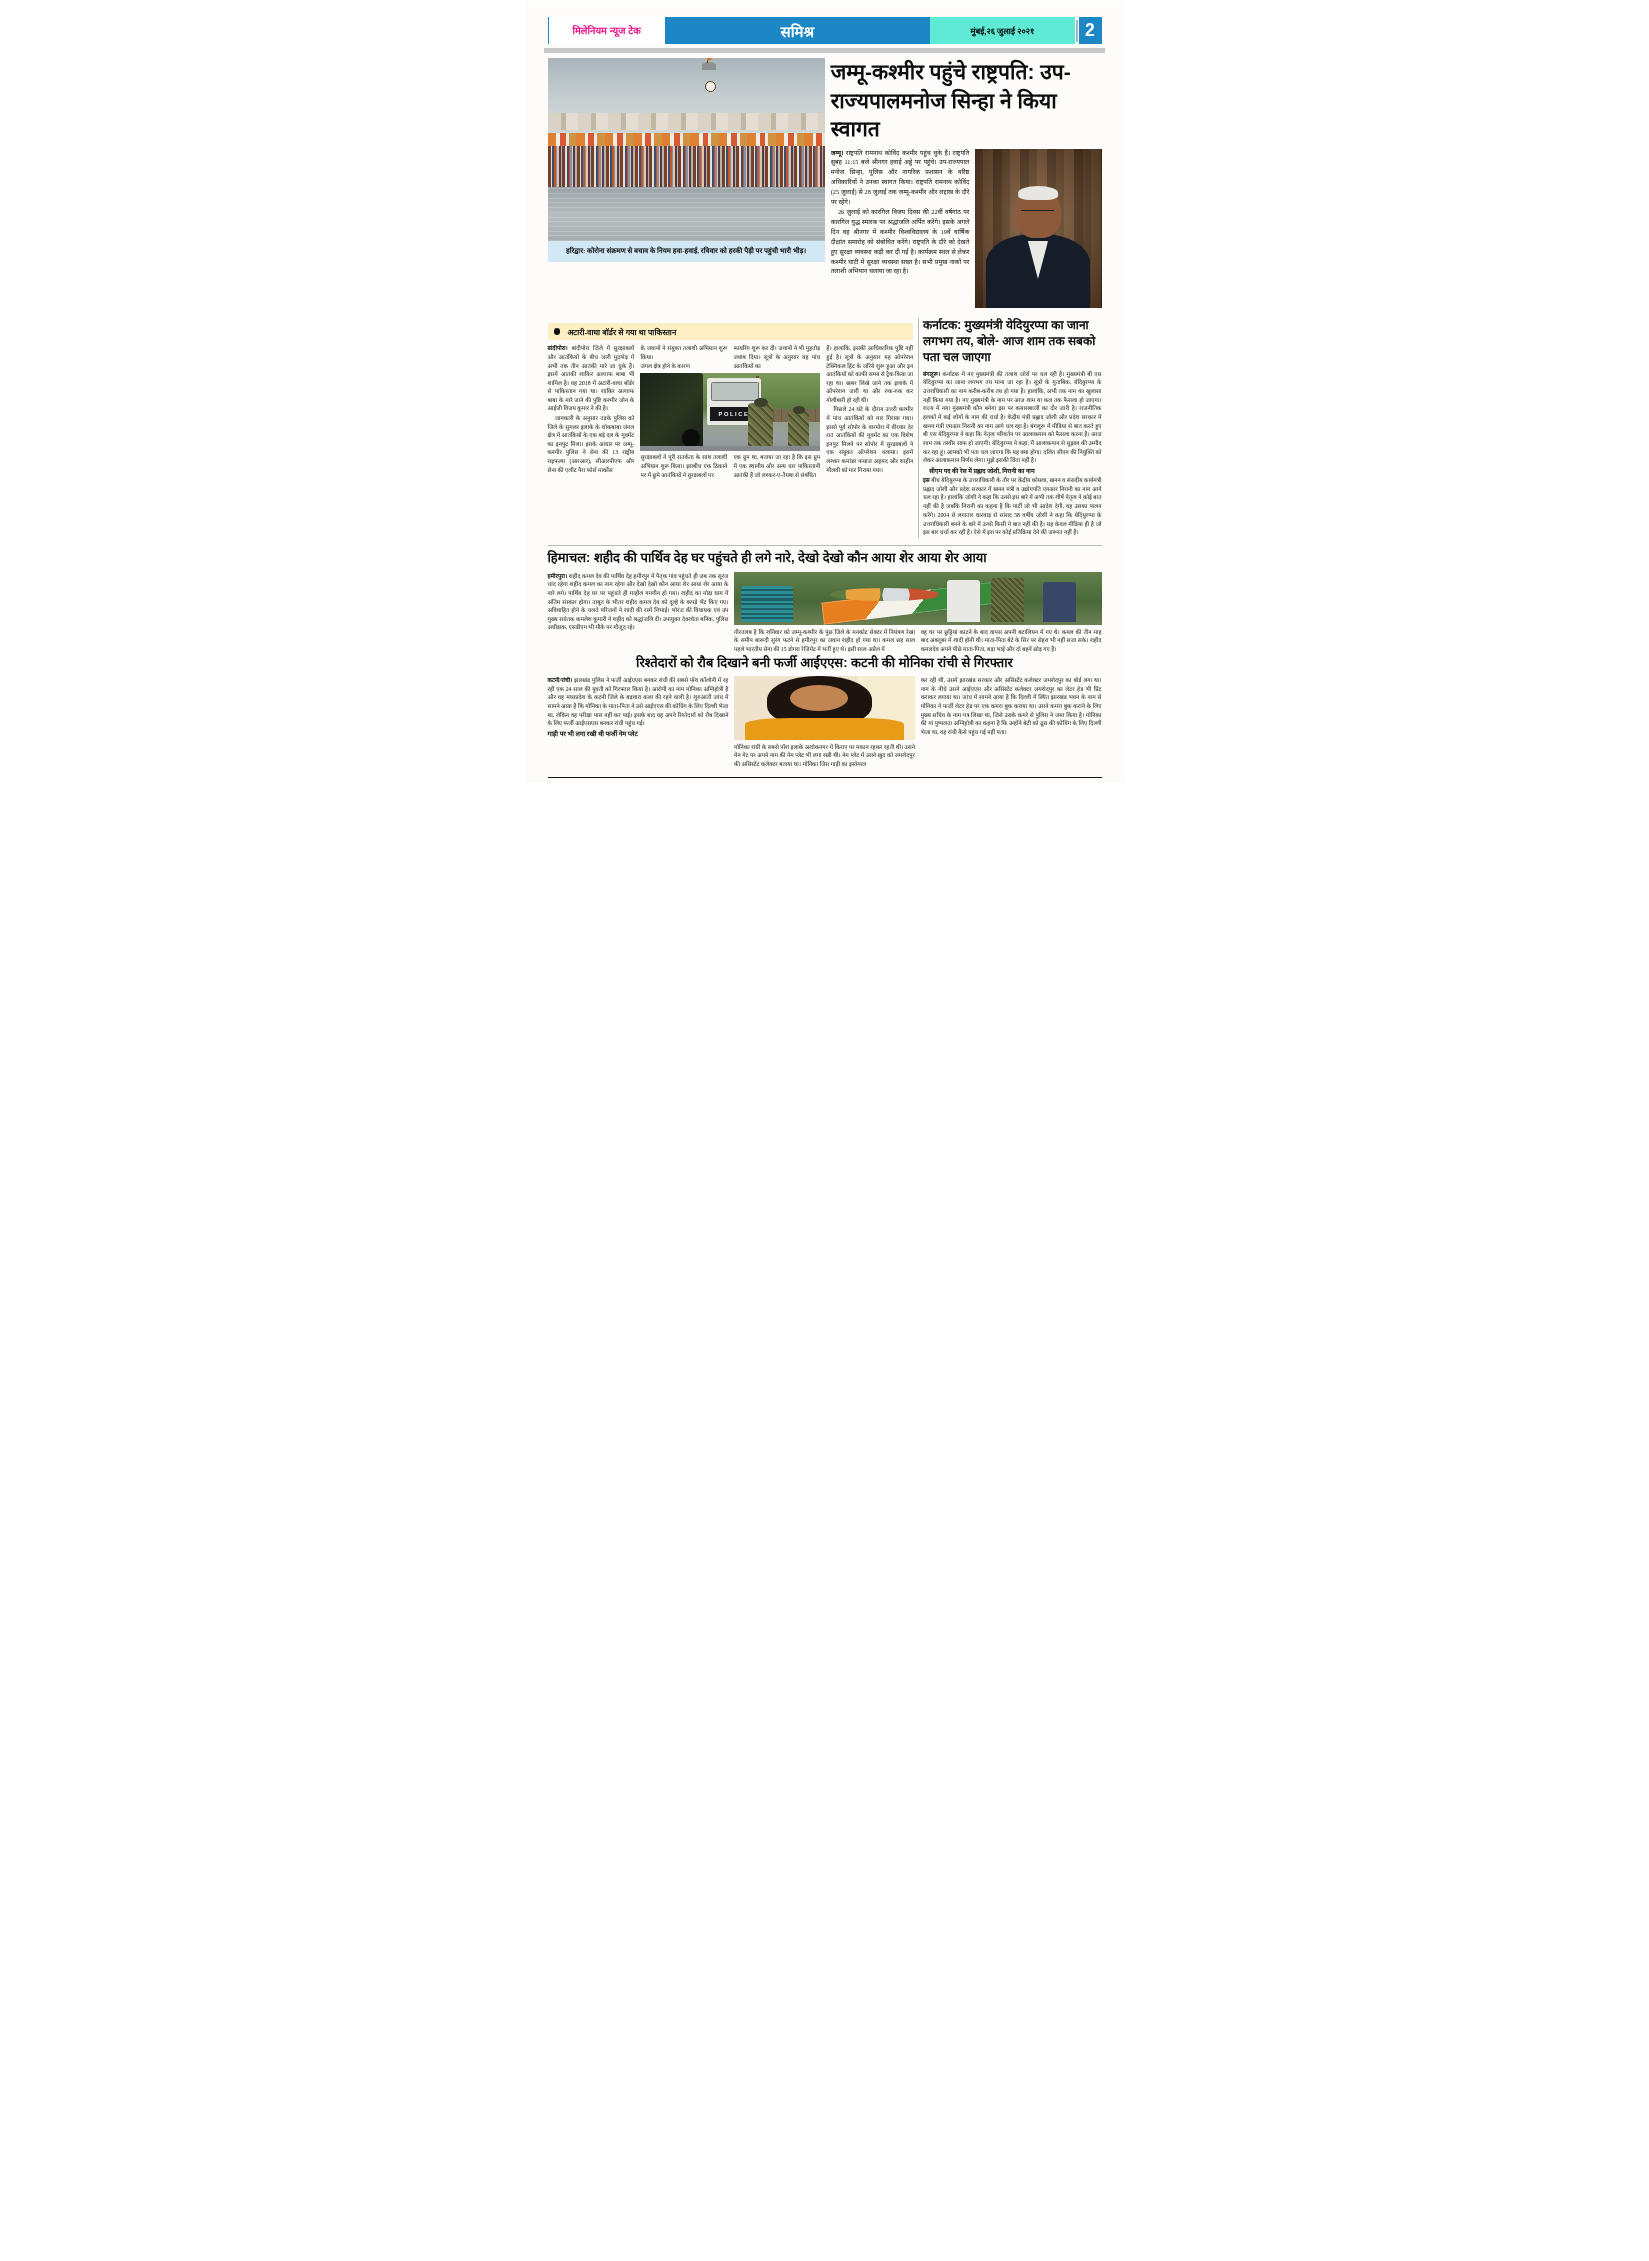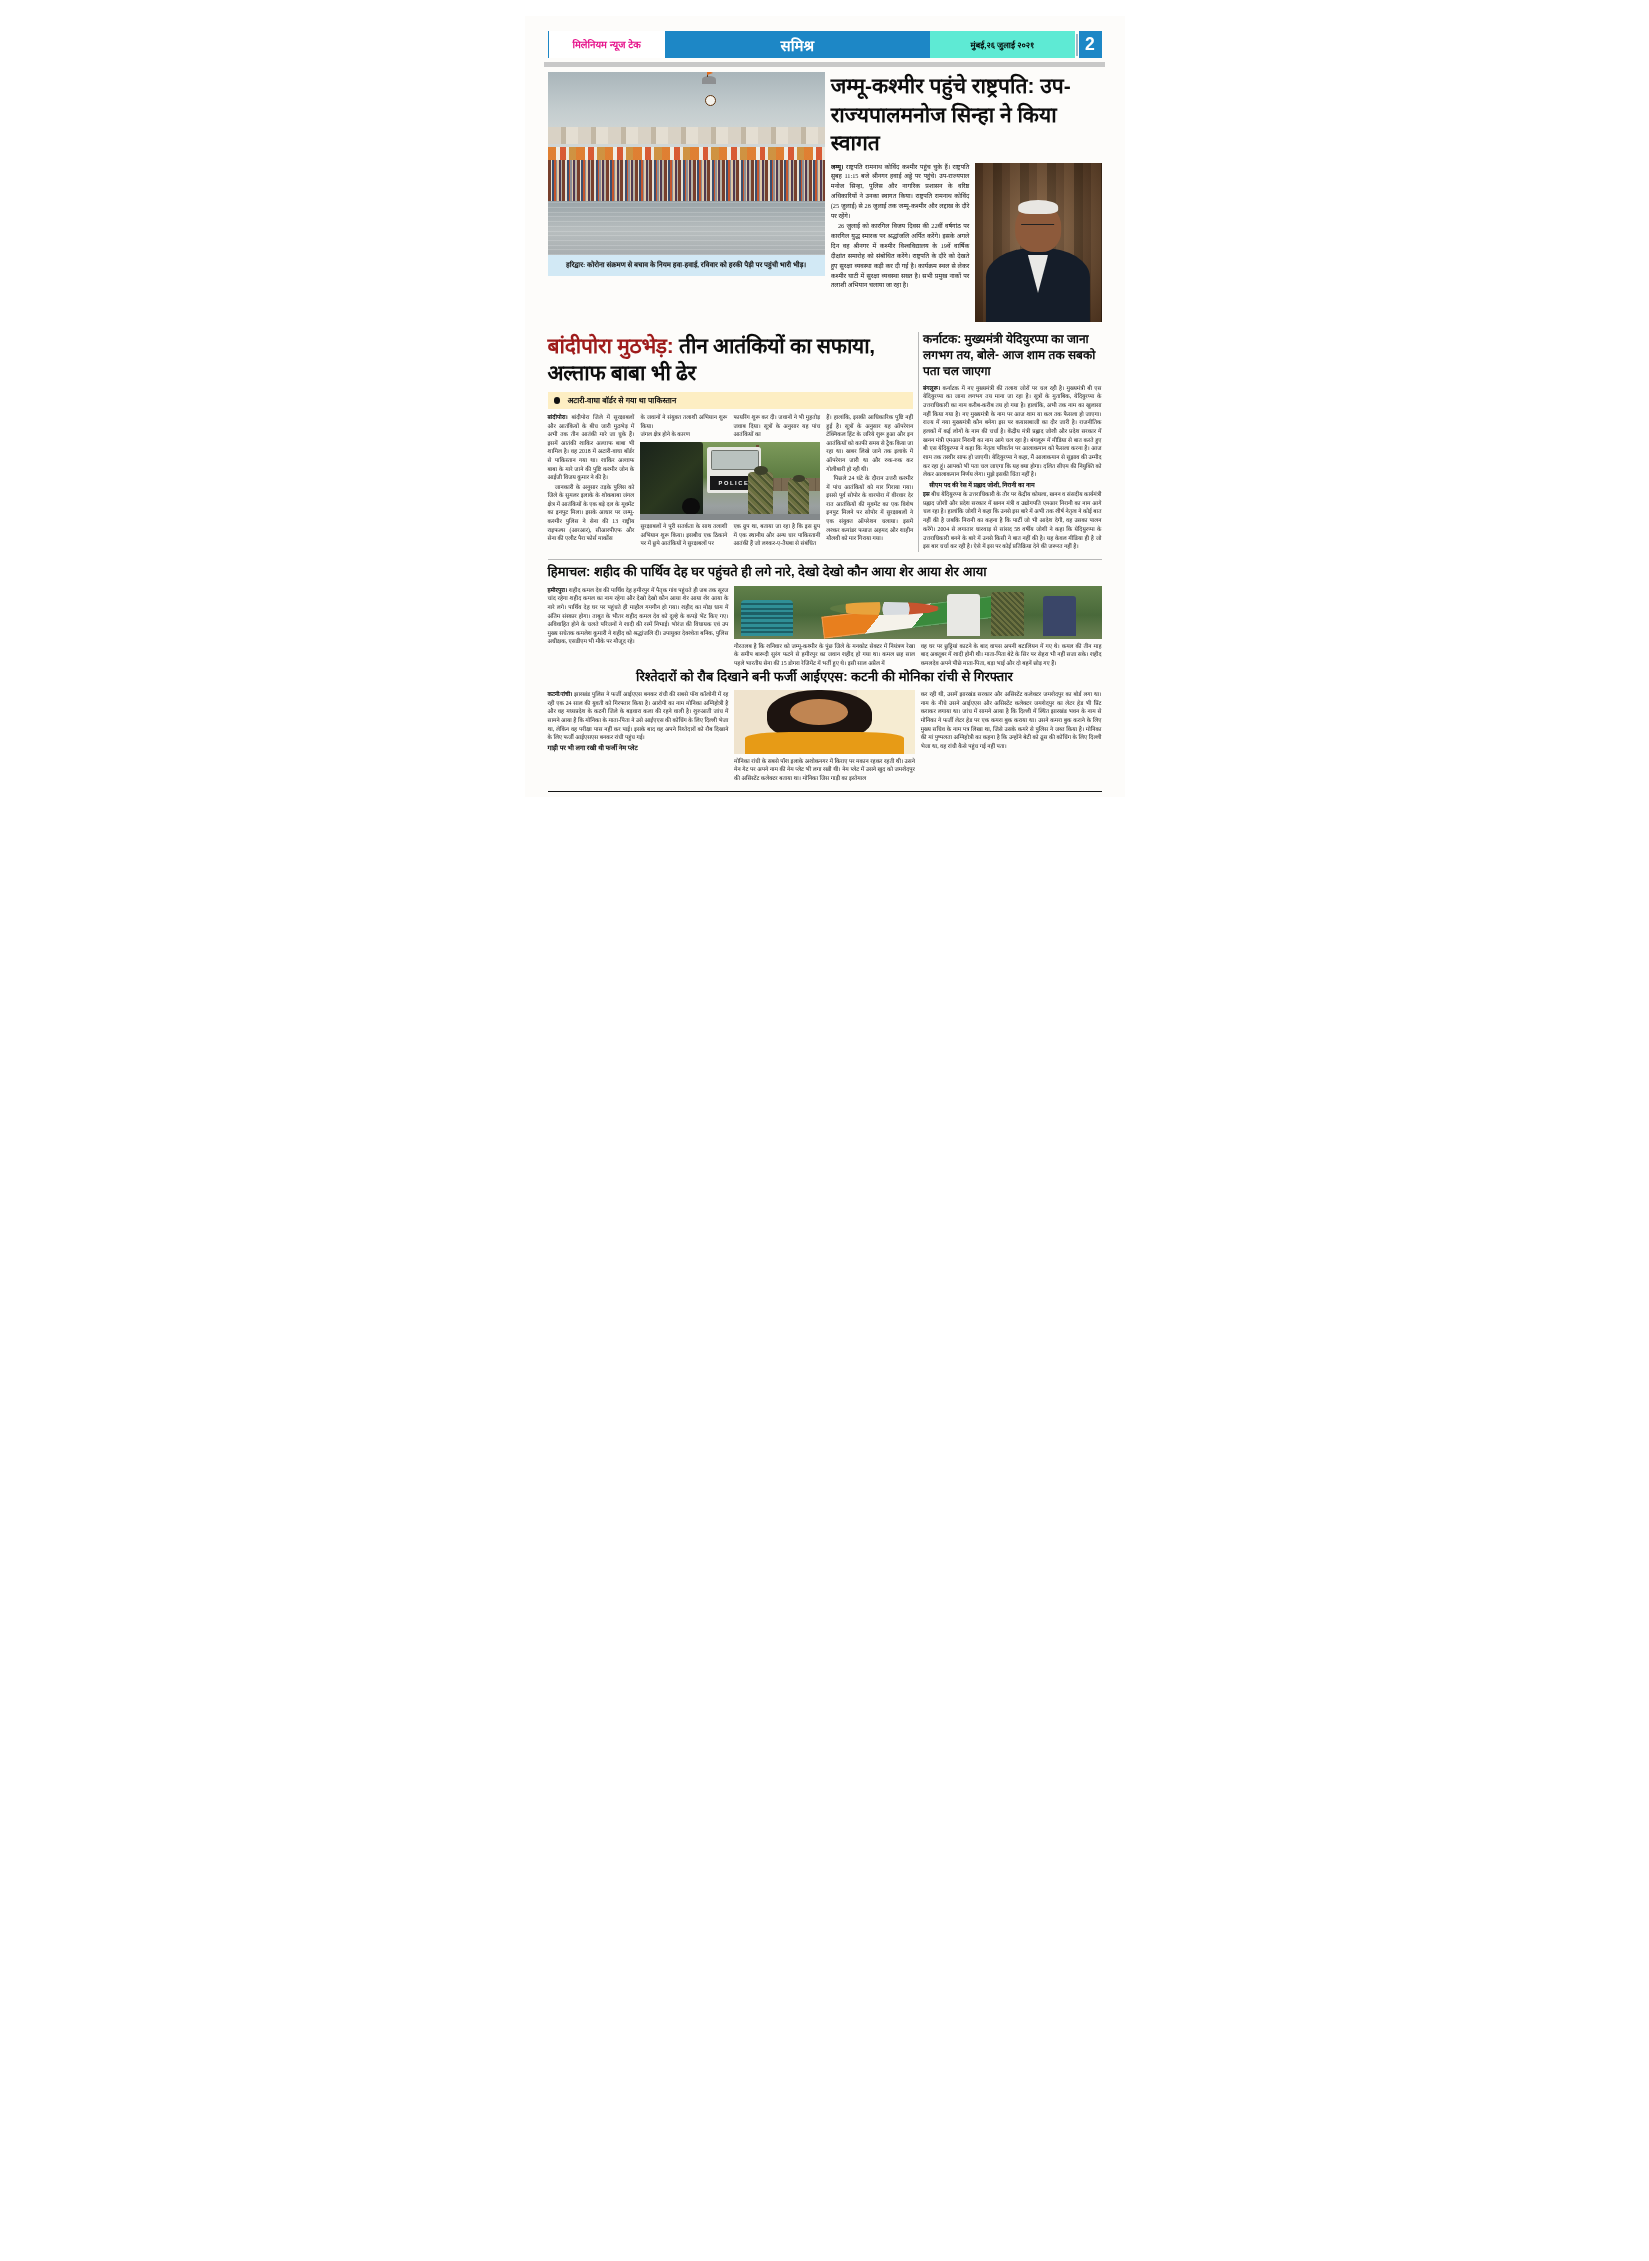--- a/index.html
+++ b/index.html
@@ -1,16 +1,16 @@
 <!DOCTYPE html>
 <html style="font-size:8.3px"><head>
 <meta charset="utf-8">
 <style>
   html,body{margin:0;padding:0;background:#ffffff;}
-  .paper{width:600px;margin:16px auto;background:#fdfcfa;padding:8.3px 0 5.2px 0;
+  .paper{width:600px;margin:2px auto;background:#fdfcfa;padding:8.3px 0 5.2px 0;
          font-family:"Liberation Serif", serif;color:#111;}
 
   
   .masthead-row{display:flex;align-items:stretch;height:27px;margin:7.2px 23px 0 23px;border-left:1.6px solid #1d87c6;}
   .brand{flex:0 0 21%;display:flex;align-items:center;justify-content:center;background:#fff;
          color:#e6148c;font-weight:bold;font-size:9.8px;font-family:"Liberation Sans",sans-serif;}
   .masthead{flex:0 0 48%;display:flex;align-items:center;justify-content:center;background:#1d87c6;
             color:#fff;font-weight:bold;font-size:15px;font-family:"Liberation Sans",sans-serif;}
   .date-box{flex:1;display:flex;align-items:center;justify-content:center;background:#5eead4;
             color:#000;font-weight:bold;font-size:8.3px;}
@@ -196,21 +196,20 @@
           </div>
         </div>
         <p class="body"><b class="dl">जम्मू।</b> <span>राष्ट्रपति रामनाथ कोविंद कश्मीर पहुंच चुके हैं। राष्ट्रपति सुबह 11:15 बजे श्रीनगर हवाई अड्डे पर पहुंचे। उप-राज्यपाल मनोज सिन्हा, पुलिस और नागरिक प्रशासन के वरिष्ठ अधिकारियों ने उनका स्वागत किया। राष्ट्रपति रामनाथ कोविंद (25 जुलाई) से 28 जुलाई तक जम्मू-कश्मीर और लद्दाख के दौरे पर रहेंगे।</span></p>
         <p class="body indent">26 जुलाई को कारगिल विजय दिवस की 22वीं वर्षगांठ पर कारगिल युद्ध स्मारक पर श्रद्धांजलि अर्पित करेंगे। इसके अगले दिन वह श्रीनगर में कश्मीर विश्वविद्यालय के 19वें वार्षिक दीक्षांत समारोह को संबोधित करेंगे। राष्ट्रपति के दौरे को देखते हुए सुरक्षा व्यवस्था कड़ी कर दी गई है। कार्यक्रम स्थल से लेकर कश्मीर घाटी में सुरक्षा व्यवस्था सख्त है। सभी प्रमुख नाकों पर तलाशी अभियान चलाया जा रहा है।</p>
       </div>
     </article>
   </section>
 
   <section class="row-mid">
     <article class="art-bandipora">
-      <h1 class="headline-xl"><span class="kicker">बांदीपोरा मुठभेड़:</span> <span>तीन आतंकियों का सफाया, अल्ताफ बाबा भी ढेर</span></h1>
       <div class="bullet-bar">
         <span class="bullet-dot"></span>
         <span class="bullet-text">अटारी-वाघा बॉर्डर से गया था पाकिस्तान</span>
       </div>
       <div class="band-grid">
         <div class="bcol c1">
           <p class="body"><b class="dl">बांदीपोरा।</b> <span>बांदीपोरा जिले में सुरक्षाबलों और आतंकियों के बीच जारी मुठभेड़ में अभी तक तीन आतंकी मारे जा चुके हैं। इसमें आतंकी शाकिर अल्ताफ बाबा भी शामिल है। वह 2018 में अटारी-वाघा बॉर्डर से पाकिस्तान गया था। शाकिर अल्ताफ बाबा के मारे जाने की पुष्टि कश्मीर जोन के आईजी विजय कुमार ने की है।</span></p>
           <p class="body indent">जानकारी के अनुसार तड़के पुलिस को जिले के सुमलर इलाके के शोकबाबा जंगल क्षेत्र में आतंकियों के एक बड़े दल के मूवमेंट का इनपुट मिला। इसके आधार पर जम्मू-कश्मीर पुलिस ने सेना की 13 राष्ट्रीय राइफल्स (आरआर), सीआरपीएफ और सेना की एलीट पैरा फोर्स मार्कोस</p>
         </div>
         <div class="bcol c2t">

